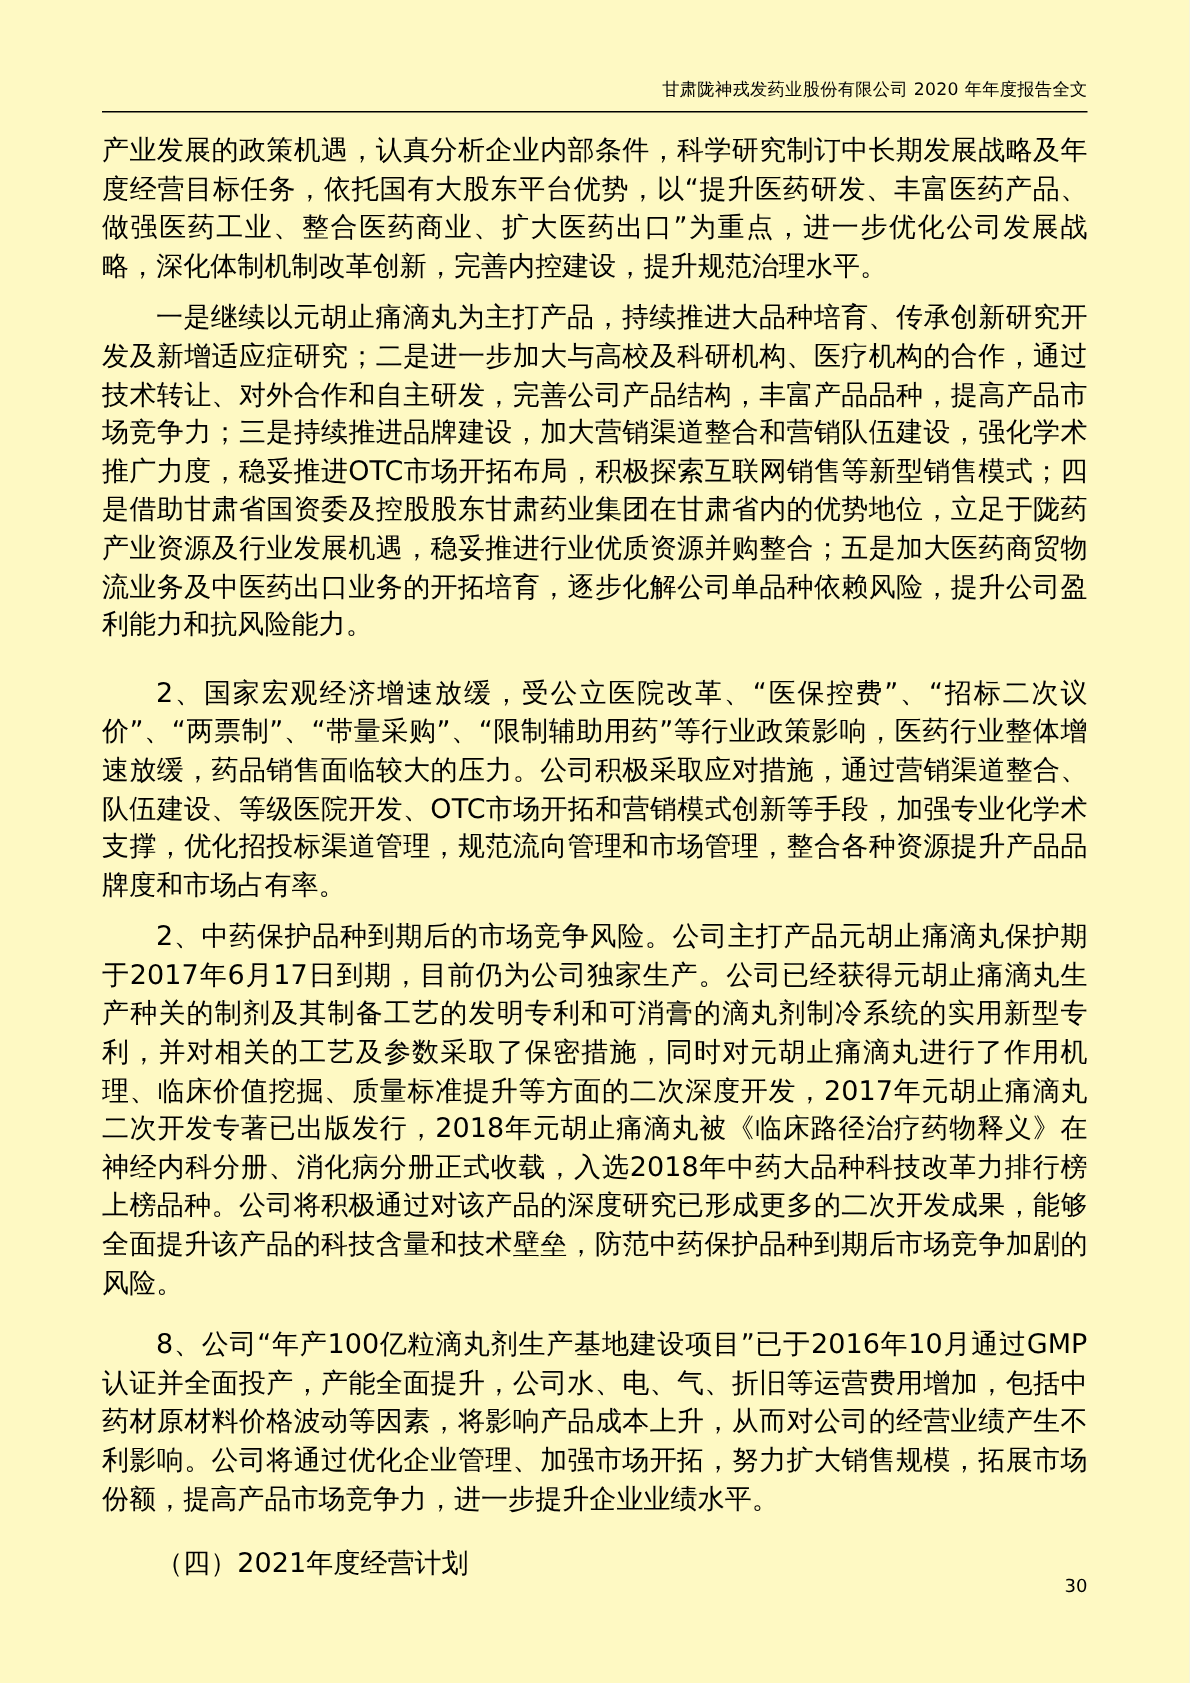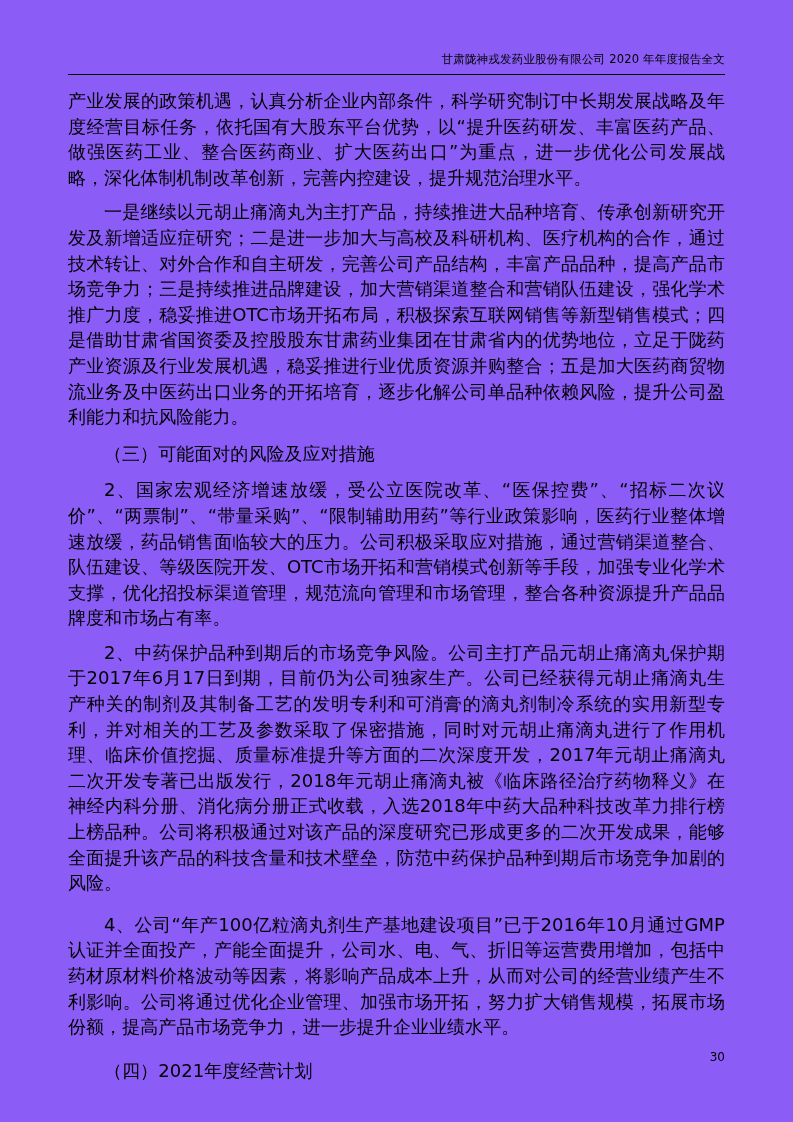--- a/index.html
+++ b/index.html
@@ -4,21 +4,21 @@
 <style>
   html, body {
     margin: 0;
     padding: 0;
     background: #f0f0f0;
   }
   .page {
     position: relative;
     width: 793px;
     height: 1122px;
-    background: #8b5cf6;
+    background: #fef9c3;
     margin: 0 auto;
     box-sizing: border-box;
     font-family: "DejaVu Sans", "Liberation Sans", sans-serif;
     color: #000000;
     overflow: hidden;
   }
   .header {
     position: absolute;
     top: 52px;
     right: 68px;
@@ -67,28 +67,27 @@
 <div class="page">
 
   <div class="header">甘肃陇神戎发药业股份有限公司 2020 年年度报告全文</div>
   <div class="header-rule"></div>
 
   <div class="body-area">
     <p class="para">产业发展的政策机遇，认真分析企业内部条件，科学研究制订中长期发展战略及年度经营目标任务，依托国有大股东平台优势，以“提升医药研发、丰富医药产品、做强医药工业、整合医药商业、扩大医药出口”为重点，进一步优化公司发展战略，深化体制机制改革创新，完善内控建设，提升规范治理水平。</p>
     <div class="spacer-sm"></div>
     <p class="para indent">一是继续以元胡止痛滴丸为主打产品，持续推进大品种培育、传承创新研究开发及新增适应症研究；二是进一步加大与高校及科研机构、医疗机构的合作，通过技术转让、对外合作和自主研发，完善公司产品结构，丰富产品品种，提高产品市场竞争力；三是持续推进品牌建设，加大营销渠道整合和营销队伍建设，强化学术推广力度，稳妥推进OTC市场开拓布局，积极探索互联网销售等新型销售模式；四是借助甘肃省国资委及控股股东甘肃药业集团在甘肃省内的优势地位，立足于陇药产业资源及行业发展机遇，稳妥推进行业优质资源并购整合；五是加大医药商贸物流业务及中医药出口业务的开拓培育，逐步化解公司单品种依赖风险，提升公司盈利能力和抗风险能力。</p>
     <div class="spacer-md"></div>
-    <p class="para indent">（三）可能面对的风险及应对措施</p>
     <div class="spacer-md"></div>
     <p class="para indent">2、国家宏观经济增速放缓，受公立医院改革、“医保控费”、“招标二次议价”、“两票制”、“带量采购”、“限制辅助用药”等行业政策影响，医药行业整体增速放缓，药品销售面临较大的压力。公司积极采取应对措施，通过营销渠道整合、队伍建设、等级医院开发、OTC市场开拓和营销模式创新等手段，加强专业化学术支撑，优化招投标渠道管理，规范流向管理和市场管理，整合各种资源提升产品品牌度和市场占有率。</p>
     <div class="spacer-sm"></div>
     <p class="para indent">2、中药保护品种到期后的市场竞争风险。公司主打产品元胡止痛滴丸保护期于2017年6月17日到期，目前仍为公司独家生产。公司已经获得元胡止痛滴丸生产种关的制剂及其制备工艺的发明专利和可消膏的滴丸剂制冷系统的实用新型专利，并对相关的工艺及参数采取了保密措施，同时对元胡止痛滴丸进行了作用机理、临床价值挖掘、质量标准提升等方面的二次深度开发，2017年元胡止痛滴丸二次开发专著已出版发行，2018年元胡止痛滴丸被《临床路径治疗药物释义》在神经内科分册、消化病分册正式收载，入选2018年中药大品种科技改革力排行榜上榜品种。公司将积极通过对该产品的深度研究已形成更多的二次开发成果，能够全面提升该产品的科技含量和技术壁垒，防范中药保护品种到期后市场竞争加剧的风险。</p>
     <div class="spacer-sm"></div>
     <div class="spacer-sm"></div>
-    <p class="para indent">4、公司“年产100亿粒滴丸剂生产基地建设项目”已于2016年10月通过GMP认证并全面投产，产能全面提升，公司水、电、气、折旧等运营费用增加，包括中药材原材料价格波动等因素，将影响产品成本上升，从而对公司的经营业绩产生不利影响。公司将通过优化企业管理、加强市场开拓，努力扩大销售规模，拓展市场份额，提高产品市场竞争力，进一步提升企业业绩水平。</p>
+    <p class="para indent">8、公司“年产100亿粒滴丸剂生产基地建设项目”已于2016年10月通过GMP认证并全面投产，产能全面提升，公司水、电、气、折旧等运营费用增加，包括中药材原材料价格波动等因素，将影响产品成本上升，从而对公司的经营业绩产生不利影响。公司将通过优化企业管理、加强市场开拓，努力扩大销售规模，拓展市场份额，提高产品市场竞争力，进一步提升企业业绩水平。</p>
     <div class="spacer-sm"></div>
     <div class="spacer-md"></div>
     <p class="para indent">（四）2021年度经营计划</p>
     <div class="spacer-md"></div>
 
   </div>
 
   <div class="page-number">30</div>
 
 </div>

